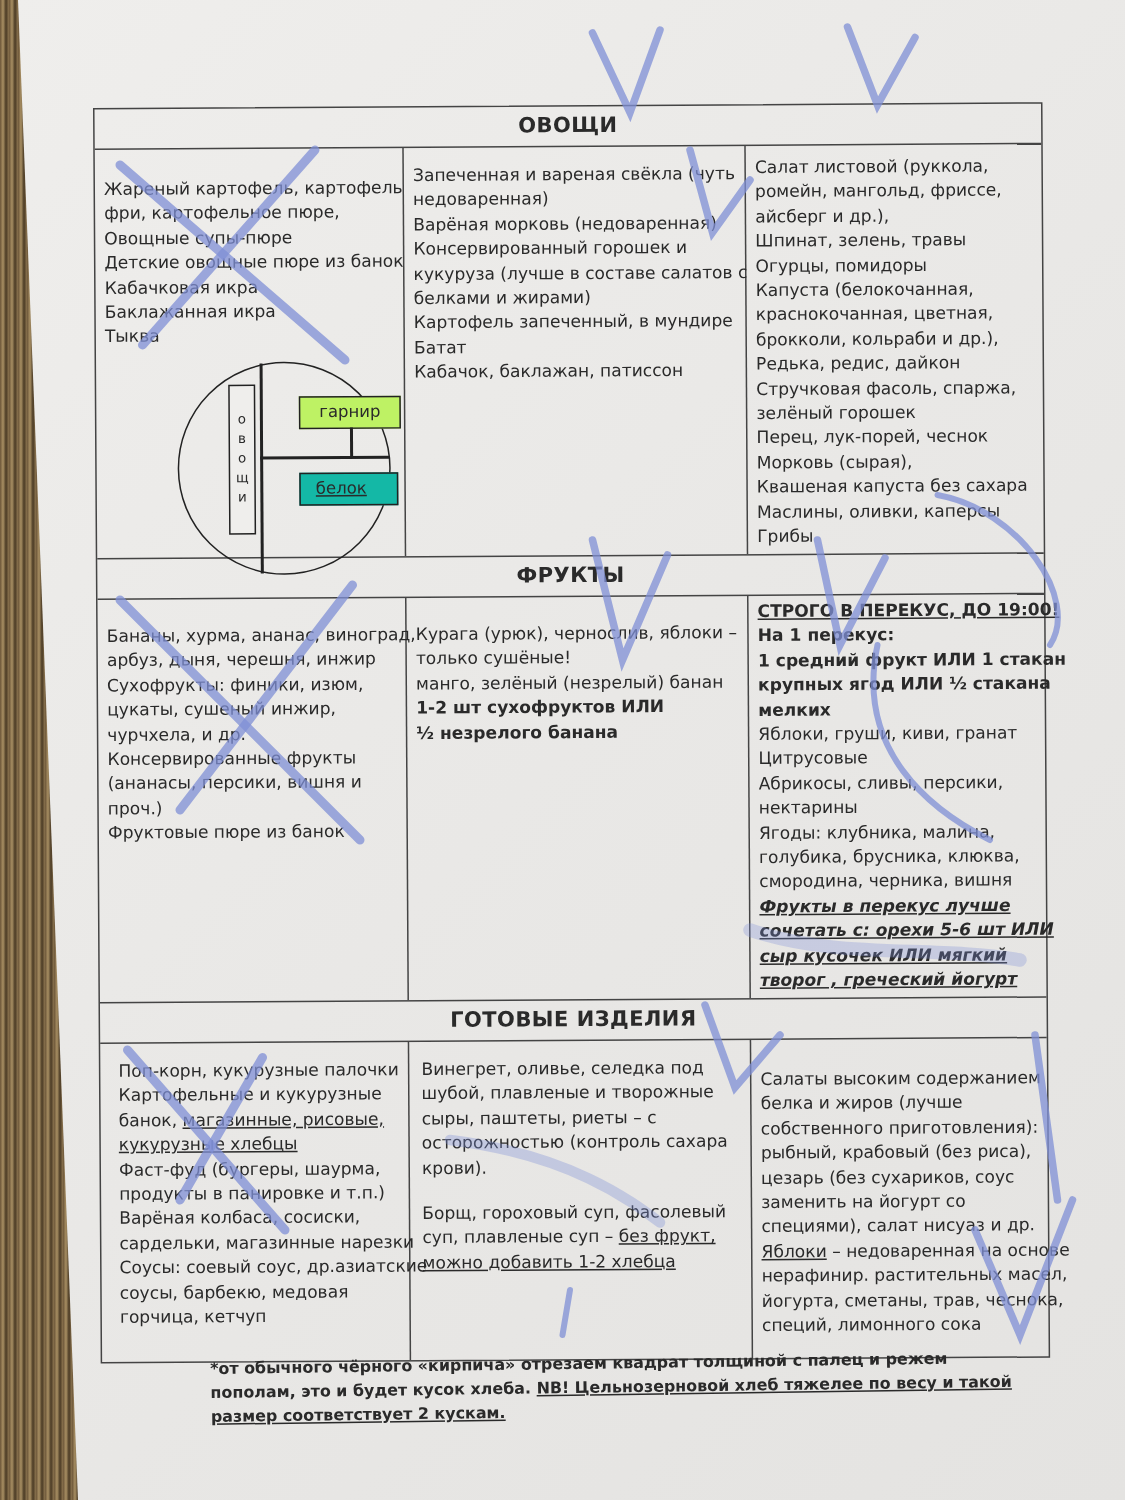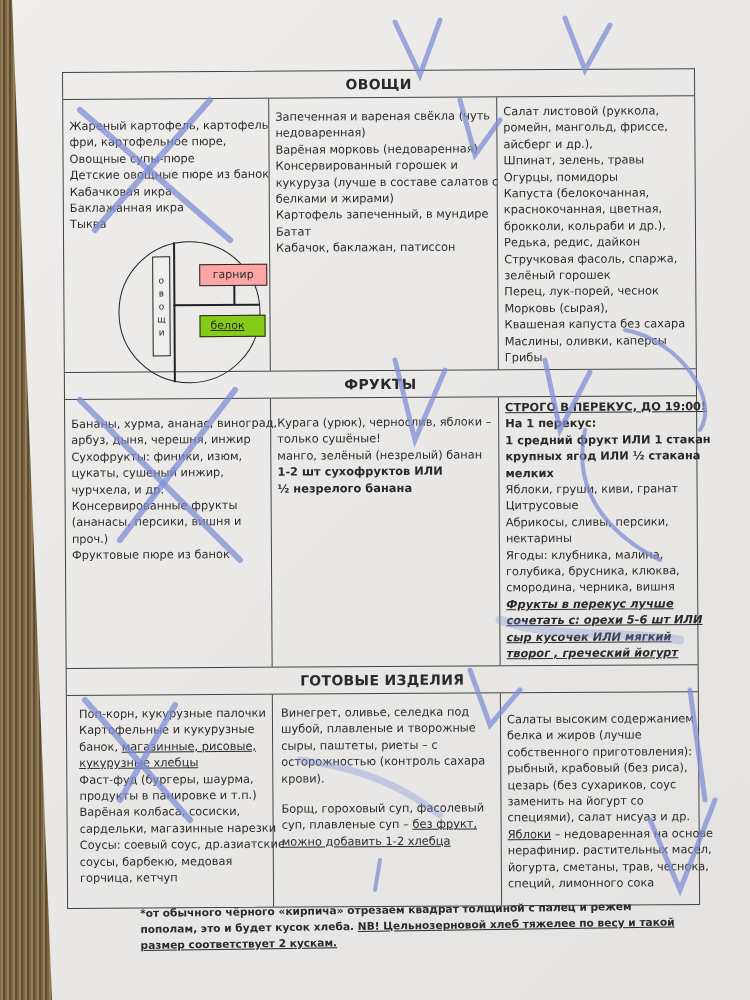--- a/index.html
+++ b/index.html
@@ -47,27 +47,27 @@
   .plate .vline { position:absolute; left:54px; top:0; width:1.5px; height:100%; background:#222; }
   .plate .hline { position:absolute; left:54px; top:62px; width:86px; height:1.5px; background:#222; }
   .plate .ovoshi {
     position:absolute; left:33px; top:14px; width:16px; height:98px;
     border:1px solid #222; background:#efeeec;
     display:flex; flex-direction:column; align-items:center; justify-content:center;
     font-size:9px; line-height:13px;
   }
   .plate .garnir {
     position:absolute; left:80px; top:22px; width:66px; height:20px;
-    border:1px solid #222; background:#fca5a5;
+    border:1px solid #222; background:#bef264;
     font-size:11px; display:flex; align-items:center; justify-content:center;
   }
   .plate .garnir-stem { position:absolute; left:114px; top:43px; width:1.5px; height:20px; background:#222; }
   .plate .belok {
     position:absolute; left:80px; top:73px; width:66px; height:22px;
-    border:1px solid #222; background:#84cc16;
+    border:1px solid #222; background:#14b8a6;
     font-size:11px; display:flex; align-items:center; padding-left:10px; box-sizing:border-box;text-decoration:underline;
   }
   .footnote {
     position:absolute; left:140px; top:905px; width:545px;
     font-size:10.6px; line-height:16px; font-weight:bold; color:#2a2a2a;
     transform: rotate(-0.8deg); transform-origin:0 0;
   }
   .marks { position:absolute; left:0; top:0; width:750px; height:1000px; pointer-events:none; }
 </style>
 </head>

